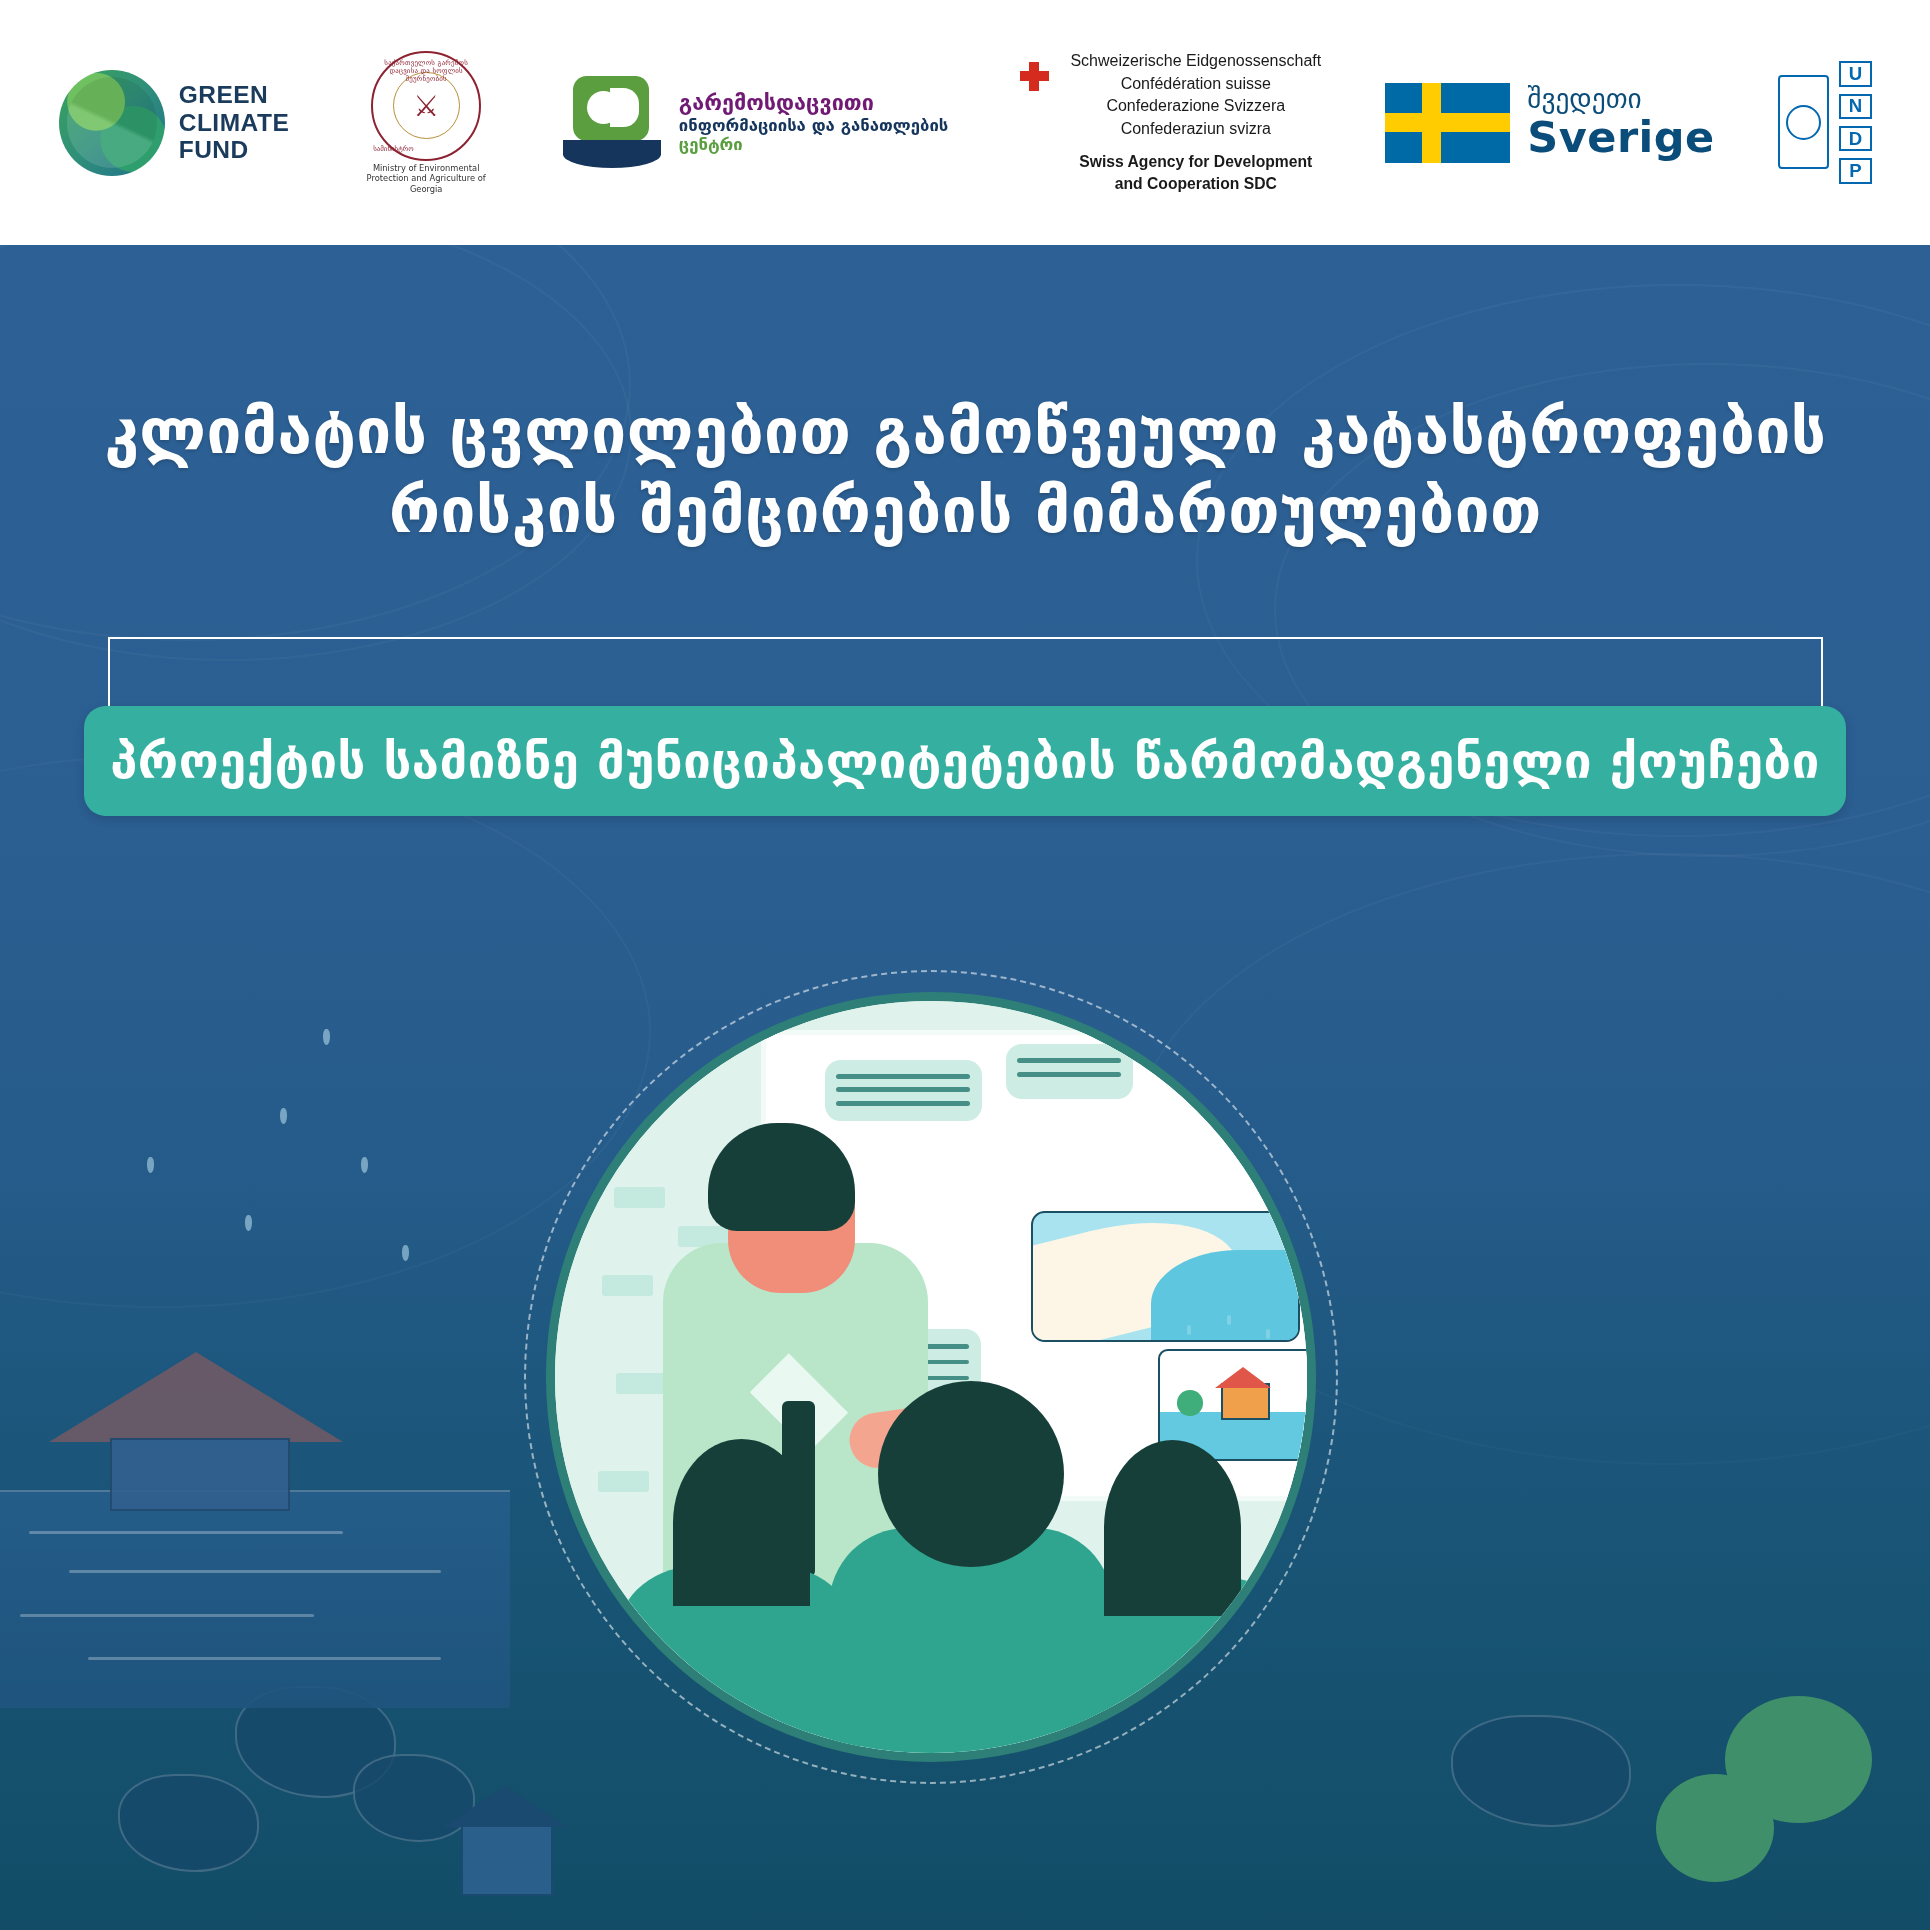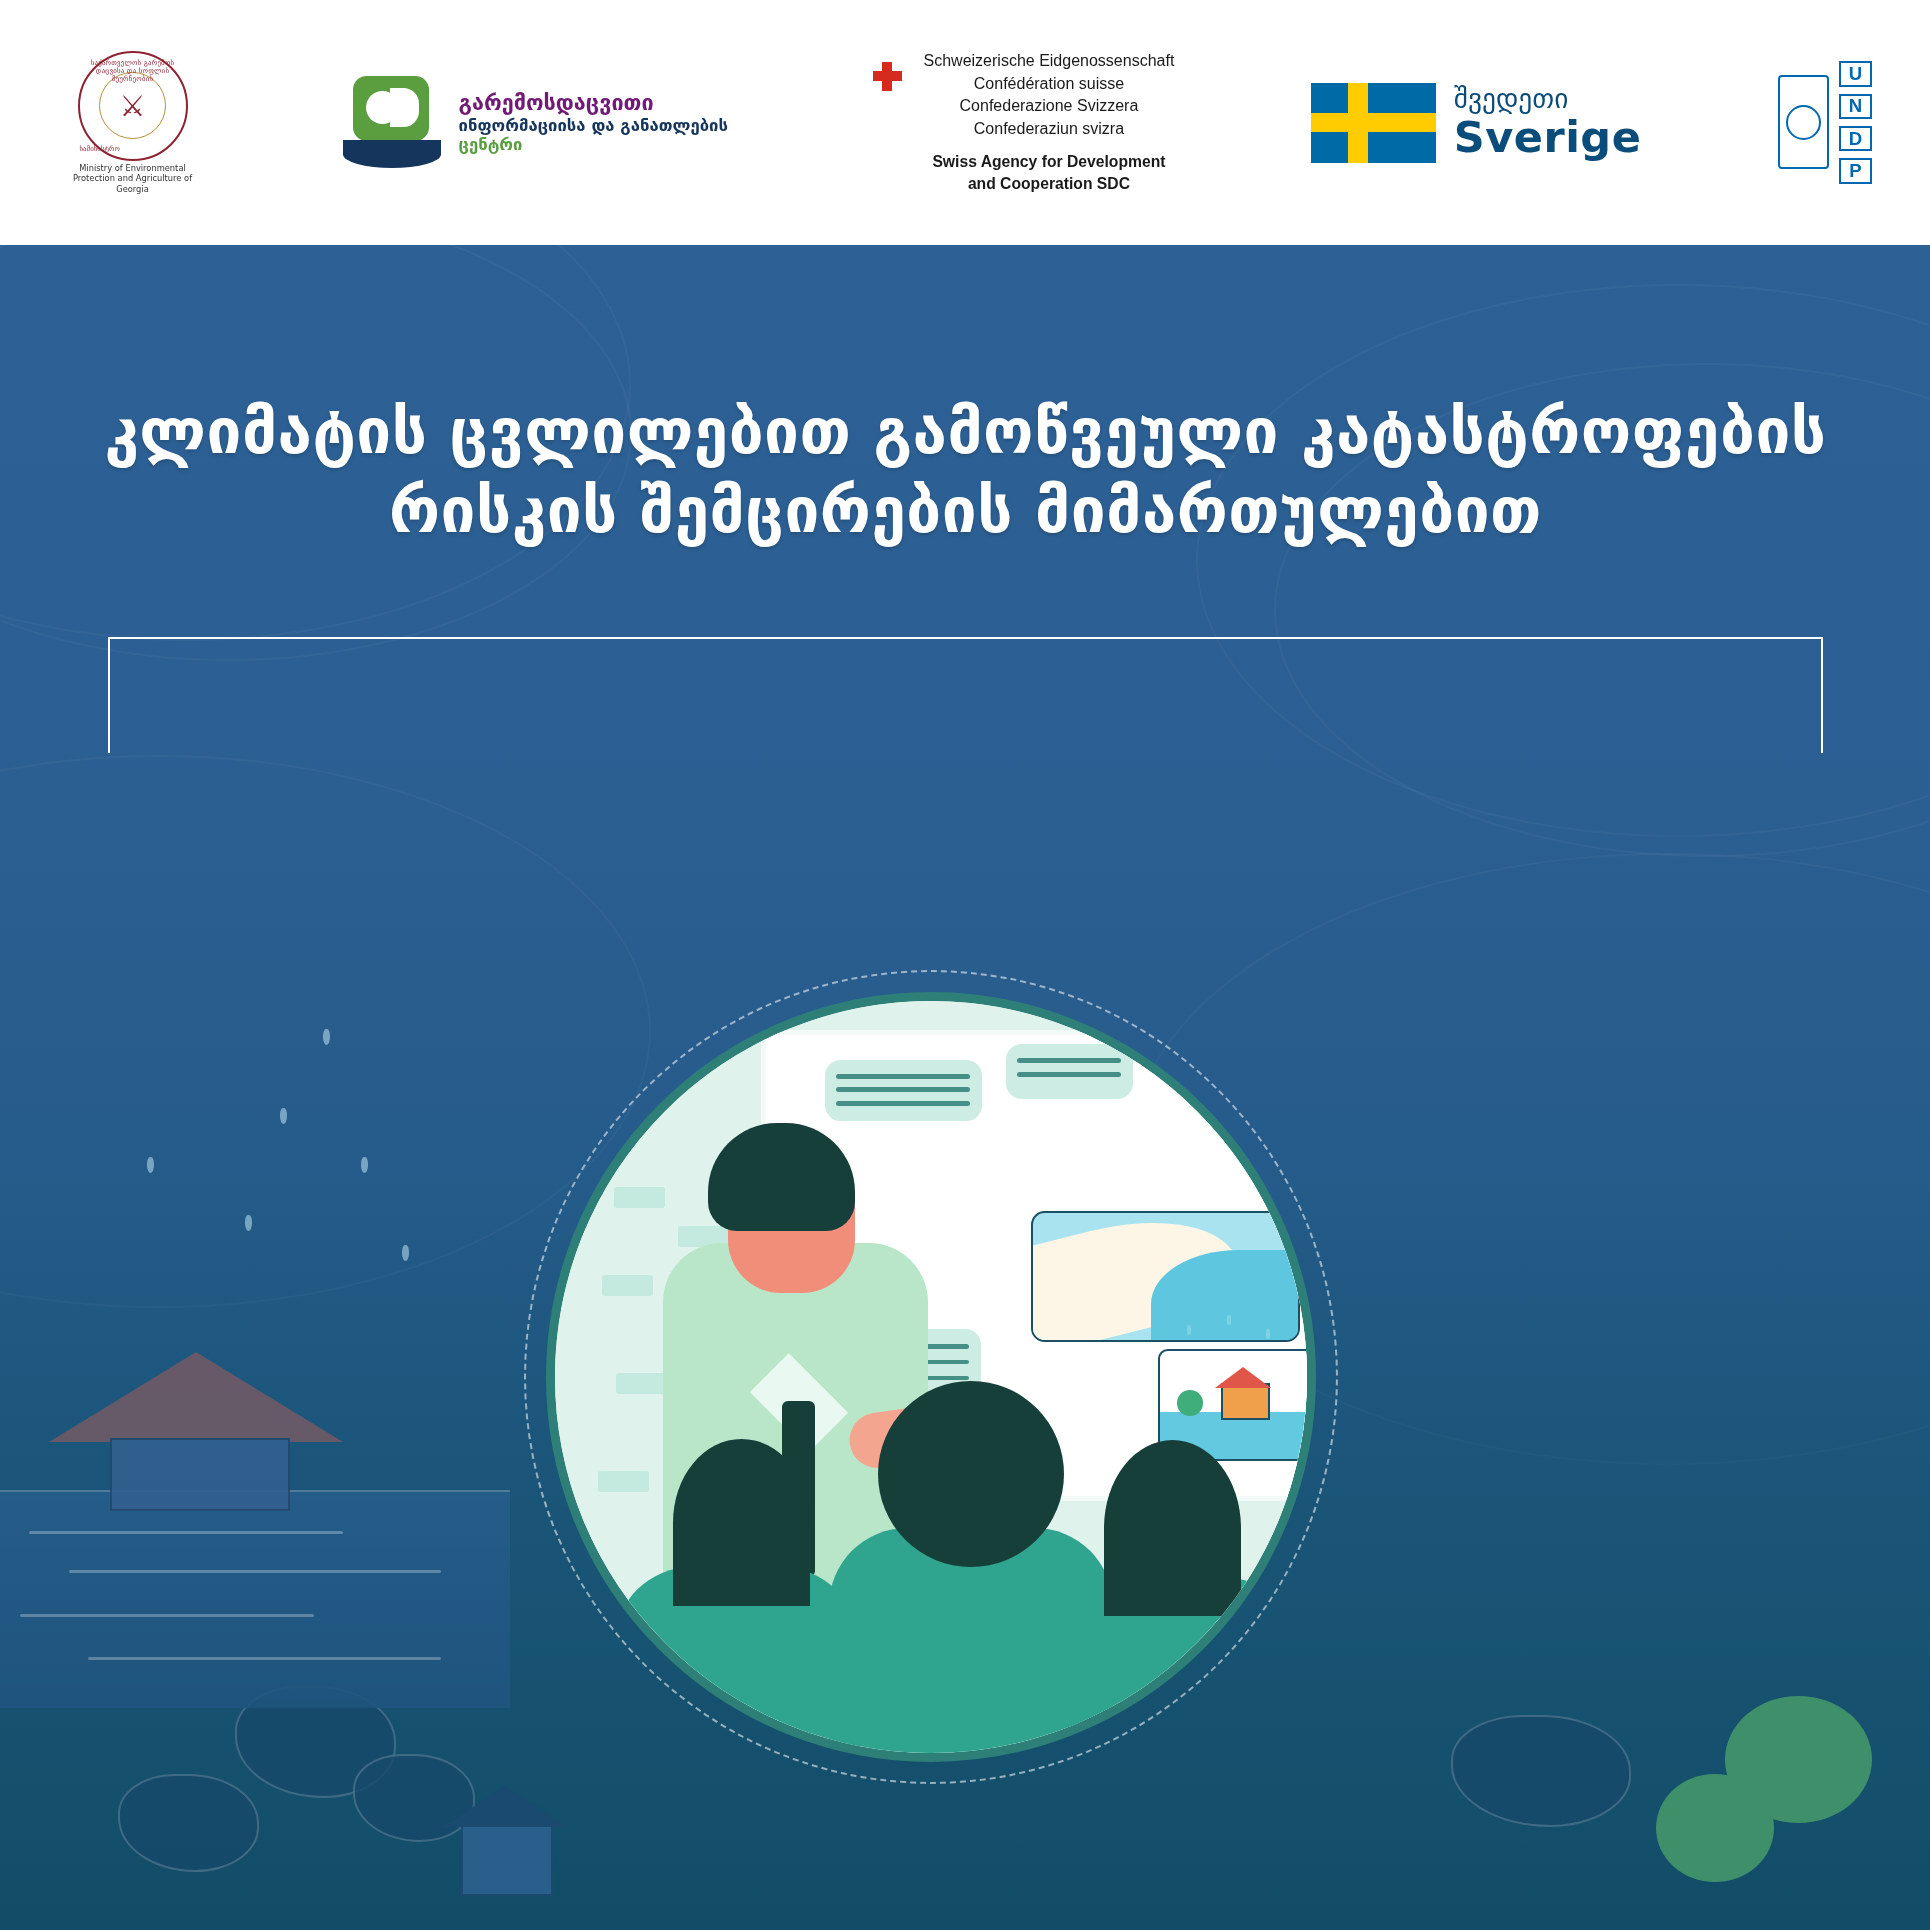--- a/index.html
+++ b/index.html
@@ -537,20 +537,28 @@
     border-radius: 50%;
   }
 </style>
 </head>
 <body>
 
 <div class="poster">
 
   <div class="logo-bar">
 
+    <div class="logo">
+      <div class="gcf-globe"></div>
+      <div class="gcf-text">
+        <div>GREEN</div>
+        <div>CLIMATE</div>
+        <div>FUND</div>
+      </div>
+    </div>
 
     <div class="logo ministry">
       <div class="ministry-seal">
         <div class="ministry-arc-top">საქართველოს გარემოს დაცვისა და სოფლის მეურნეობის</div>
         <div class="inner">⚔</div>
         <div class="ministry-arc-bottom">სამინისტრო</div>
       </div>
       <div class="ministry-caption">Ministry of Environmental Protection and Agriculture of Georgia</div>
     </div>
 
@@ -644,20 +652,23 @@
     <div style="position:absolute; left:461px; top:1578px; width:88px; height:69px; background:#2a5f8c; border:2.9px solid #1b4a70;"></div>
     <div style="position:absolute; left:443px; top:1541px; width:0;height:0;border-left:62px solid transparent;border-right:62px solid transparent;border-bottom:41px solid #1b4a70;"></div>
 
     <div class="title-wrap">
       <div class="title">კლიმატის ცვლილებით გამოწვეული კატასტროფების</div>
       <div class="title">რისკის შემცირების მიმართულებით</div>
     </div>
 
     <div class="subtitle-rule"></div>
 
+    <div class="banner">
+      <span>პროექტის სამიზნე მუნიციპალიტეტების წარმომადგენელი ქოუჩები</span>
+    </div>
 
     <div class="illus">
       <div class="illus-ring"></div>
       <div class="illus-inner">
         <div class="wall"></div>
 
         <div class="brick" style="left:59px; top:186px;"></div>
         <div class="brick" style="left:123px; top:225px;"></div>
         <div class="brick" style="left:47px; top:274px;"></div>
         <div class="brick" style="left:137px; top:323px;"></div>

